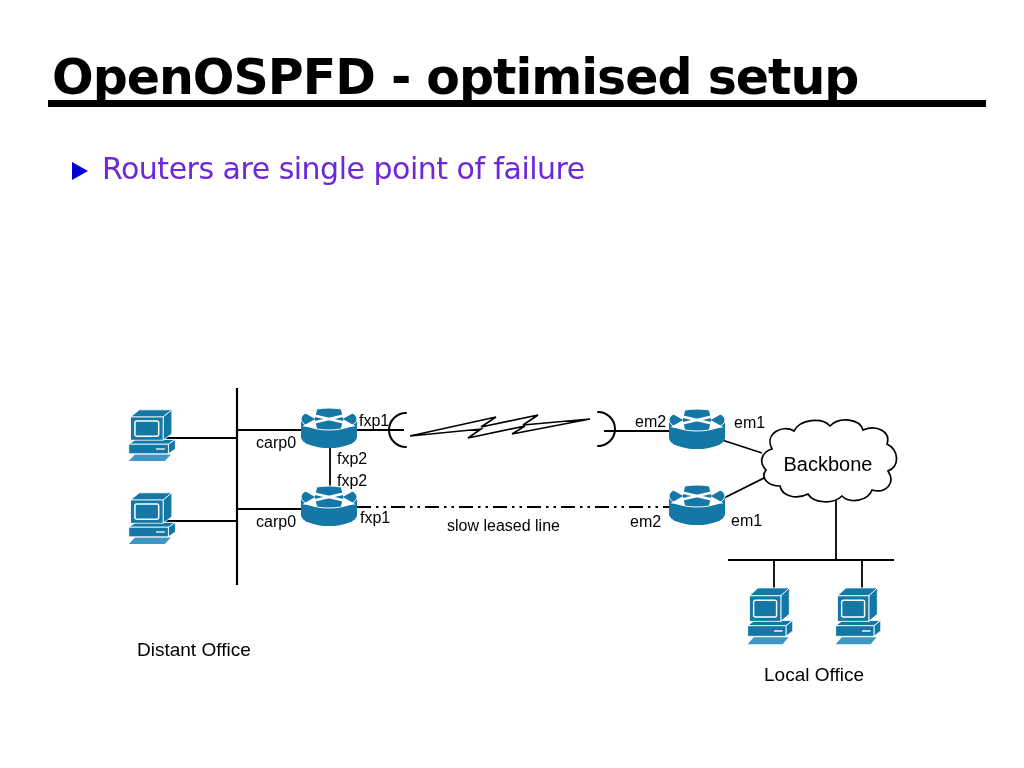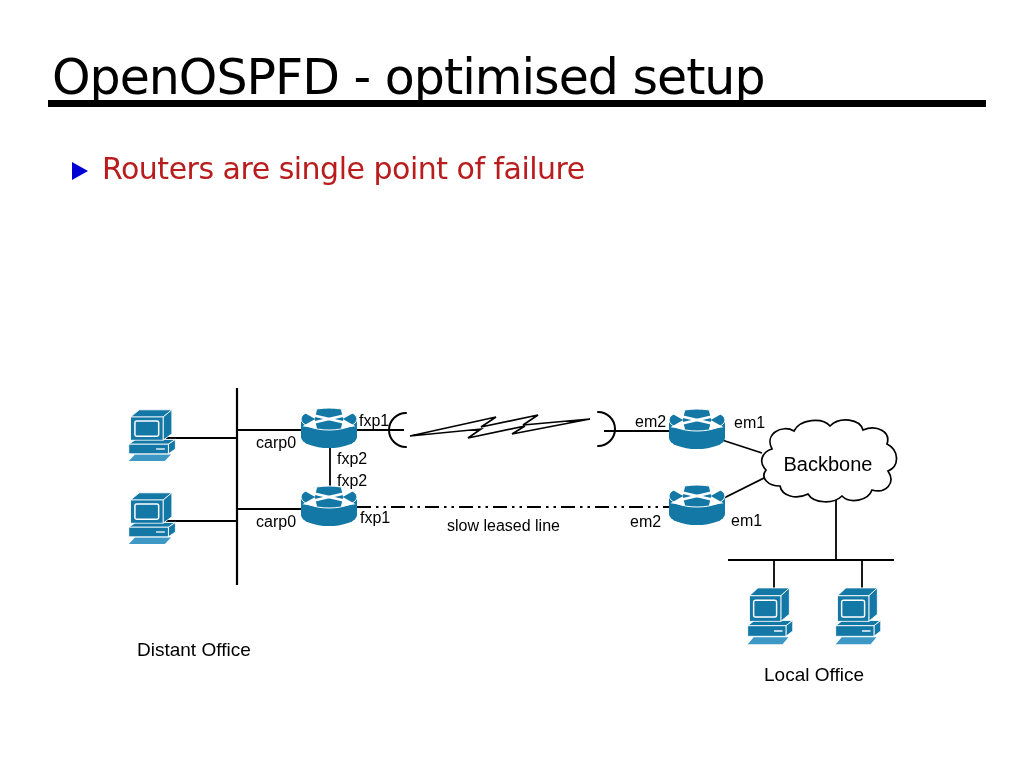--- a/index.html
+++ b/index.html
@@ -3,41 +3,41 @@
 <meta charset="utf-8">
 <style>
   html,body { margin:0; padding:0; background:#888; }
   .slide {
     position:relative; width:1024px; height:768px;
     background:#ffffff; overflow:hidden;
     font-family:"DejaVu Sans", sans-serif;
   }
   .title {
     position:absolute; left:52px; top:53px; margin:0;
-    font-size:49px; font-weight:normal; line-height:49px;
+    font-size:49px; font-weight:bold; line-height:49px;
     letter-spacing:-1px; color:#000; white-space:nowrap;
   }
   .title-rule {
     position:absolute; left:48px; top:100px;
     width:938px; height:7px; background:#000;
   }
   .bullet {
     position:absolute; left:72px; width:840px;
     display:flex; align-items:flex-start;
   }
   .bullet-1 { top:149px; }
   .bullet-2 { top:244px; }
   .marker {
     flex:0 0 auto; width:0; height:0; margin:13px 14px 0 0;
     border-left:16px solid #0000d4;
     border-top:9px solid transparent;
     border-bottom:9px solid transparent;
   }
   .btext {
-    font-size:30px; line-height:40px; color:#b91c1c;
+    font-size:30px; line-height:40px; color:#6d28d9;
     letter-spacing:-0.5px; max-width:790px;
   }
   .diagram {
     position:absolute; left:0; top:0; width:1024px; height:768px;
   }
   .net-line   { stroke:#000; stroke-width:1.8; fill:none; }
   .net-bus    { stroke:#000; stroke-width:2.2; fill:none; }
   .net-dash   { stroke:#000; stroke-width:2;   fill:none; stroke-dasharray:14 5 2.5 5 2.5 5; }
   .net-arc    { stroke:#000; stroke-width:2;   fill:none; stroke-linecap:round; }
   .bolt       { fill:#fff; stroke:#000; stroke-width:1.6; stroke-linejoin:miter; }

